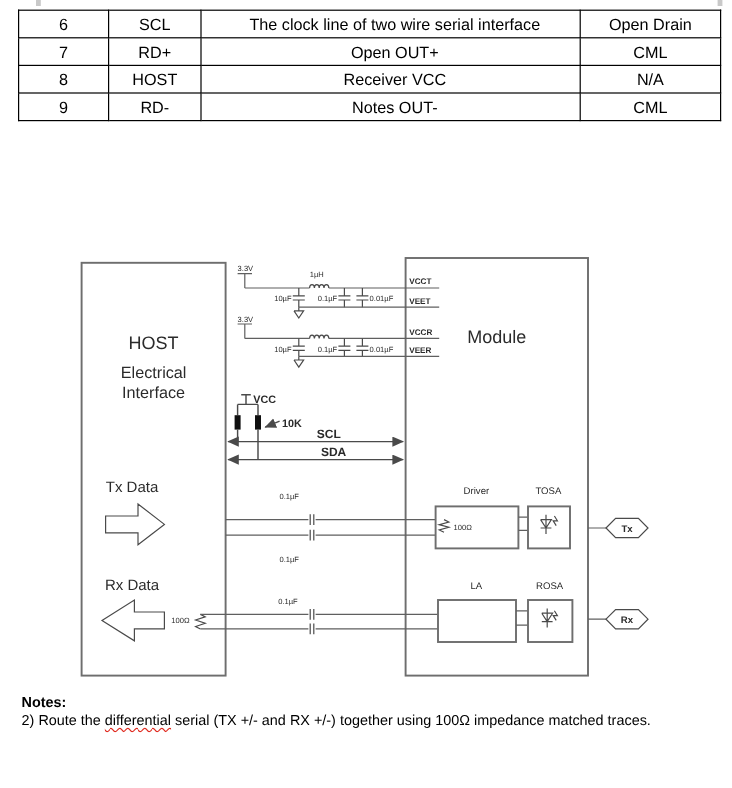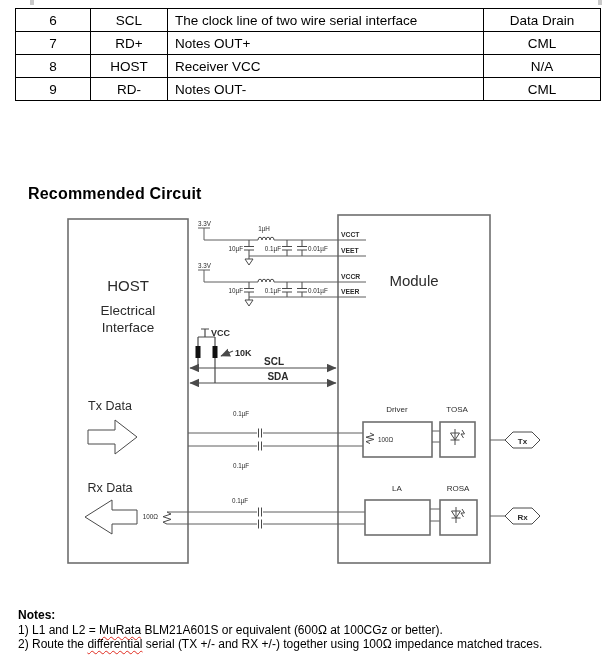--- a/index.html
+++ b/index.html
@@ -9,21 +9,21 @@
   
   .tick{position:absolute;background:#c9c9c9;}
   .tick.tl{left:30px;top:0;width:4px;height:5px;}
   .tick.tr{left:598px;top:0;width:4px;height:5px;}
 
   
   table.pins{position:absolute;left:15px;top:8px;width:585px;
              border-collapse:collapse;table-layout:fixed;}
   table.pins td{border:1.6px solid #000;height:22px;font-size:13.5px;
                 text-align:center;vertical-align:middle;padding:0;}
-  table.pins td.desc{text-align:left;padding-left:7px;}
+  table.pins td.desc{text-align:center;padding-left:7px;}
   col.c1{width:75px}col.c2{width:77px}col.c3{width:316px}col.c4{width:117px}
 
   
   .heading{position:absolute;left:28px;top:185px;font-size:16px;font-weight:bold;
            letter-spacing:0.2px;color:#000;}
 
   
   svg.circuit{position:absolute;left:0;top:210px;}
   svg.circuit text{fill:#2b2b2b;}
   .box{fill:none;stroke:#6e6e6e;stroke-width:1.6;}
@@ -35,21 +35,21 @@
   .t-med{font-size:13.5px;fill:#333;}
   .t-sig{font-size:12.5px;fill:#222;}
   .t-box{font-size:8px;fill:#333;}
   .t-tiny{font-size:6.3px;fill:#333;}
   .t-pin{font-size:6.8px;font-weight:bold;fill:#222;}
   .t-bus{font-size:10px;font-weight:bold;fill:#111;}
   .t-vcc{font-size:9px;font-weight:bold;fill:#111;}
   .t-port{font-size:8px;font-weight:bold;fill:#333;}
 
   
-  .notes{position:absolute;left:18px;top:608px;font-size:12px;line-height:14.6px;color:#000;width:585px;}
+  .notes{position:absolute;left:18px;top:578px;font-size:12px;line-height:14.6px;color:#000;width:585px;}
   .notes .nhead{font-weight:bold;}
   .sp{text-decoration:underline wavy #e02b20;text-decoration-thickness:1px;text-underline-offset:2px;}
 </style>
 </head>
 <body>
 
 <div class="page">
 
   <div class="tick tl"></div>
   <div class="tick tr"></div>
@@ -59,44 +59,43 @@
         <col class="c1">
         <col class="c2">
         <col class="c3">
         <col class="c4">
       </colgroup>
     <tbody>
       <tr>
         <td>6</td>
         <td>SCL</td>
         <td class="desc">The clock line of two wire serial interface</td>
-        <td>Data Drain</td>
+        <td>Open Drain</td>
       </tr>
       <tr>
         <td>7</td>
         <td>RD+</td>
-        <td class="desc">Notes OUT+</td>
+        <td class="desc">Open OUT+</td>
         <td>CML</td>
       </tr>
       <tr>
         <td>8</td>
         <td>HOST</td>
         <td class="desc">Receiver VCC</td>
         <td>N/A</td>
       </tr>
       <tr>
         <td>9</td>
         <td>RD-</td>
         <td class="desc">Notes OUT-</td>
         <td>CML</td>
       </tr>
     </tbody>
   </table>
 
-  <div class="heading">Recommended Circuit</div>
 
   <svg class="circuit" width="610" height="368" viewBox="0 0 610 368">
     <defs>
       <marker id="arr" markerWidth="9" markerHeight="8" refX="7.5" refY="3.5" orient="auto-start-reverse">
         <path d="M0,0 L8,3.5 L0,7 Z" fill="#4a4a4a"></path>
       </marker>
     </defs>
 
     <rect class="box" x="68" y="9" width="120" height="344"></rect>
     <text class="t-big" x="128" y="81" text-anchor="middle">HOST</text>
@@ -201,17 +200,16 @@
         <path class="sym" d="M462,299 l2.5,4 h-3.5 l2.5,4"></path>
       </g>
       <path class="wire" d="M490,306 H505"></path>
       <polygon class="sym" points="505,306 513,298 532,298 540,306 532,314 513,314"></polygon>
       <text class="t-port" x="522.5" y="309.5" text-anchor="middle">Rx</text>
     </g>
   </svg>
 
   <div class="notes">
     <div class="nhead">Notes:</div>
-    <div><span>1) L1 and L2 = </span><span class="sp">MuRata</span><span> BLM21A601S or equivalent (600Ω at 100CGz or better).</span></div>
     <div><span>2) Route the </span><span class="sp">differential</span><span> serial (TX +/- and RX +/-) together using 100Ω impedance matched traces.</span></div>
   </div>
 
 </div>
 
 </body></html>

